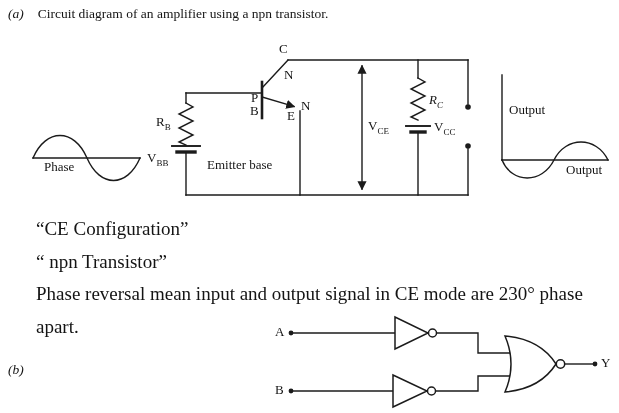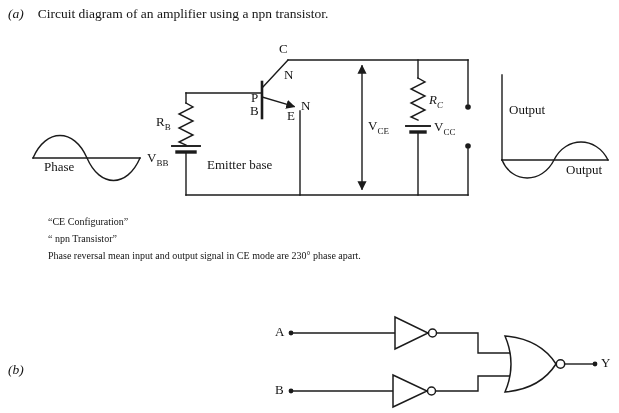--- a/index.html
+++ b/index.html
@@ -23,21 +23,21 @@
     line-height:0;
   }
   .title-line{
     position:absolute;
     left:8px;top:6px;
     font-size:13.5px;
     white-space:nowrap;
   }
   .title-line .marker{font-style:italic;margin-right:14px;}
   .em{}
-  .notes{position:absolute;left:48px;top:213px;font-size:10px;line-height:1.72;}
+  .notes{position:absolute;left:36px;top:213px;font-size:19px;line-height:1.72;}
   .part-b-marker{
     position:absolute;left:8px;top:362px;
     font-style:italic;font-size:13.5px;
   }
   svg{position:absolute;left:0;top:0;}
   svg path, svg line, svg polyline{
     fill:none;stroke:#1b1b1b;stroke-width:1.4;
     stroke-linecap:square;stroke-linejoin:miter;
   }
   svg .filled{fill:#1b1b1b;stroke:none;}

